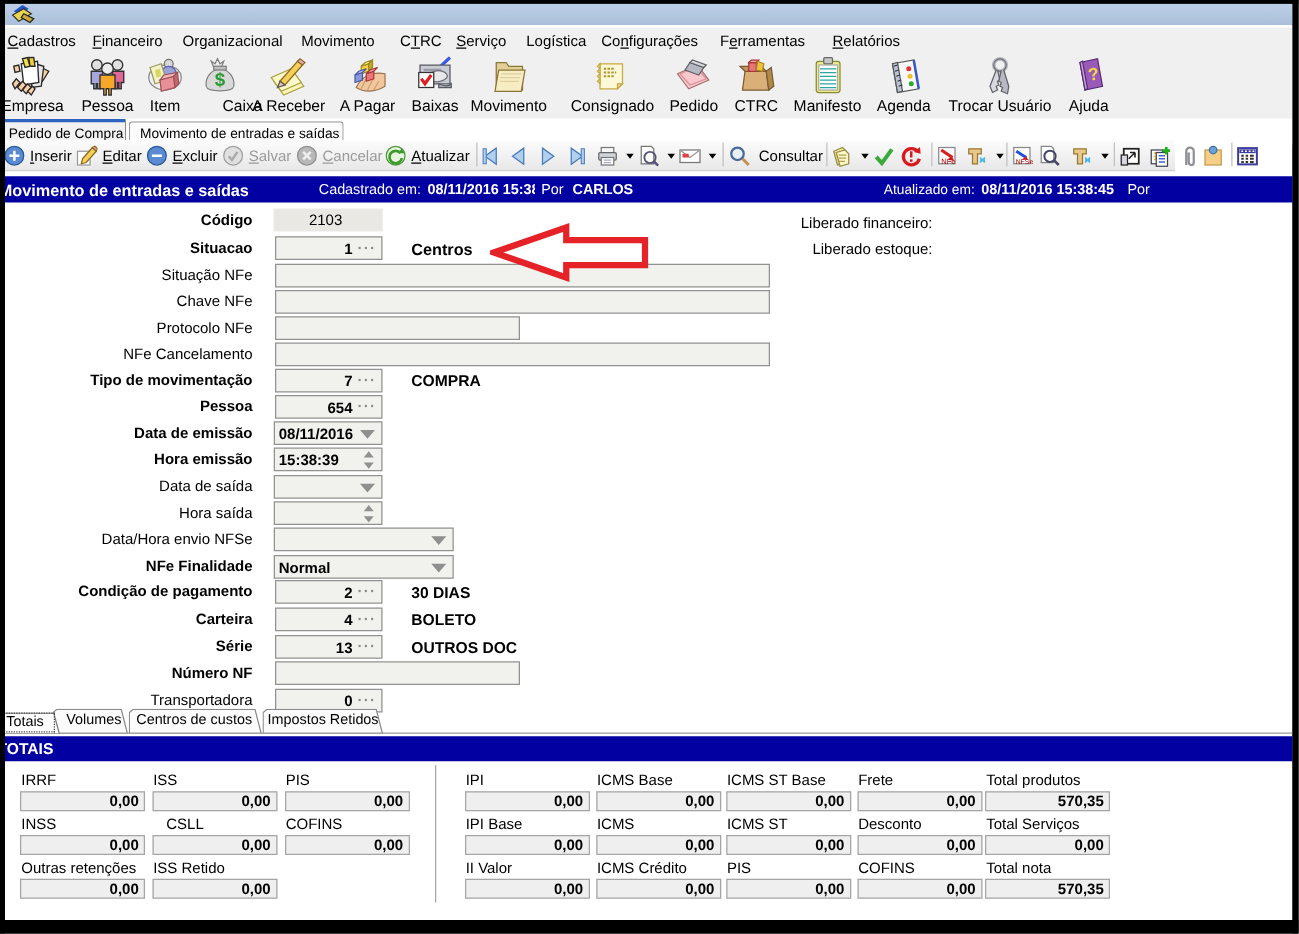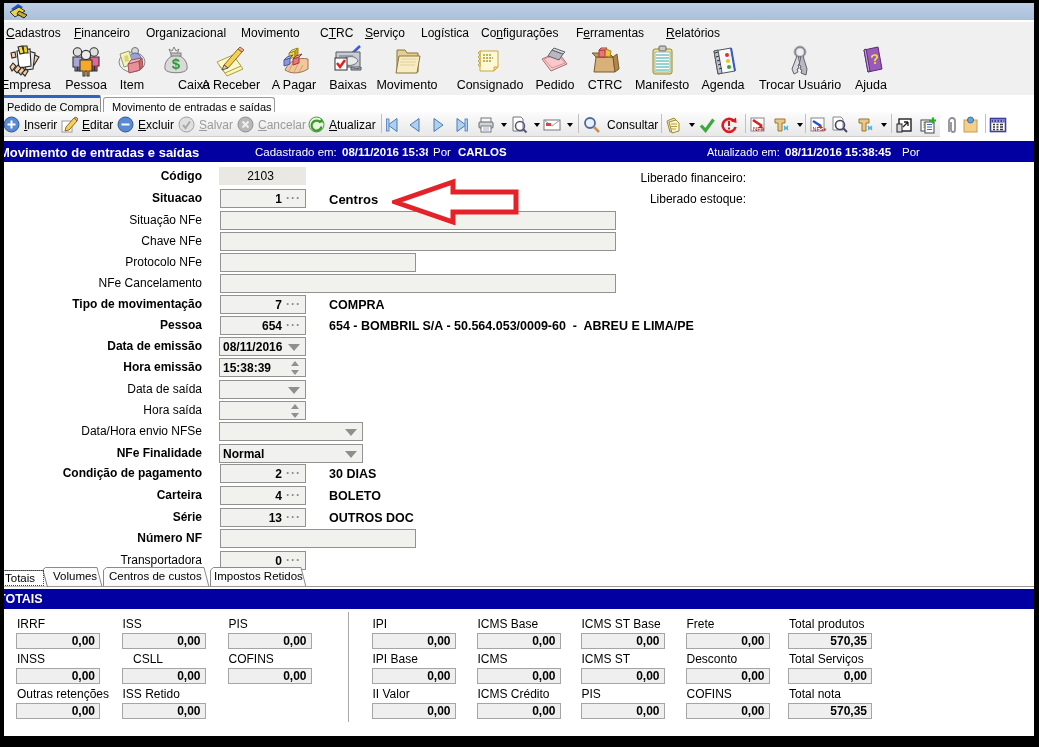--- a/index.html
+++ b/index.html
@@ -28,21 +28,21 @@
 .fld{position:absolute;background:#f1f1ee;border:1px solid #929292;font-size:12px}
 .fld.flat{background:#e9e8e2;border:1px solid #e9e8e2}
 .fval{position:absolute;font-size:12px;color:#000}
 .sidetext{position:absolute;font-weight:bold;font-size:12px;color:#000;white-space:nowrap}
 .dots{position:absolute;right:4px;top:1px;color:#8a8a8a;font-weight:bold;font-size:12px;letter-spacing:1px}
 .ddarrow{position:absolute;right:5px;top:6px;width:0;height:0;border-left:6px solid transparent;border-right:6px solid transparent;border-top:7px solid #8f8f8f}
 .spin{position:absolute;right:5px;top:2px;width:10px;height:14px}
 .spin:before{content:"";position:absolute;left:1px;top:0;border-left:4px solid transparent;border-right:4px solid transparent;border-bottom:5px solid #909090}
 .spin:after{content:"";position:absolute;left:1px;bottom:0;border-left:4px solid transparent;border-right:4px solid transparent;border-top:5px solid #909090}
 .glab{position:absolute;font-size:12px;color:#000;white-space:nowrap}
-.gfld{position:absolute;width:84px;height:16px;background:#efefef;border:1px solid #a5a5a5;font-weight:bold;font-size:12px;text-align:right;padding:0px 4px 0 12px;color:#000}
+.gfld{position:absolute;width:100px;height:16px;background:#efefef;border:1px solid #a5a5a5;font-weight:bold;font-size:12px;text-align:right;padding:0px 4px 0 12px;color:#000}
 .frame{position:absolute;background:#000;z-index:60}
 </style>
 </head>
 <body>
 <div id="page">
   <div id="win"></div>
   <div class="abs" id="titlebar"></div>
   <div class="abs" style="left:9px;top:3px;width:22px;height:17px">
     <svg width="22" height="17" viewBox="0 0 22 17">
       <polygon points="2,6 9,1 14,4 7,9" fill="#2255cc"></polygon>
@@ -434,21 +434,20 @@
   <div class="fld" style="left:220px;top:295px;width:86px;height:19px">
       <span class="dots">···</span>
     </div>
   <div class="fval" style="left:220px;top:298px;width:62px;text-align:right;font-weight:bold">7</div>
   <div class="sidetext" style="left:329px;top:298px;font-size:12.5px">COMPRA</div>
   <div class="flab b" style="left:2px;top:318px">Pessoa</div>
   <div class="fld" style="left:220px;top:316px;width:86px;height:19px">
       <span class="dots">···</span>
     </div>
   <div class="fval" style="left:220px;top:319px;width:62px;text-align:right;font-weight:bold">654</div>
-  <div class="sidetext" style="left:329px;top:319px;font-size:12.5px">654 - BOMBRIL S/A - 50.564.053/0009-60&nbsp; -&nbsp; ABREU E LIMA/PE</div>
   <div class="flab b" style="left:2px;top:339px">Data de emissão</div>
   <div class="fld" style="left:219px;top:337px;width:87px;height:19px">
       <span class="ddarrow"></span>
     </div>
   <div class="fval" style="left:223px;top:340px;font-weight:bold">08/11/2016</div>
   <div class="flab b" style="left:2px;top:360px">Hora emissão</div>
   <div class="fld" style="left:219px;top:358px;width:87px;height:19px">
       <span class="spin"></span>
     </div>
   <div class="fval" style="left:223px;top:361px;font-weight:bold">15:38:39</div>

